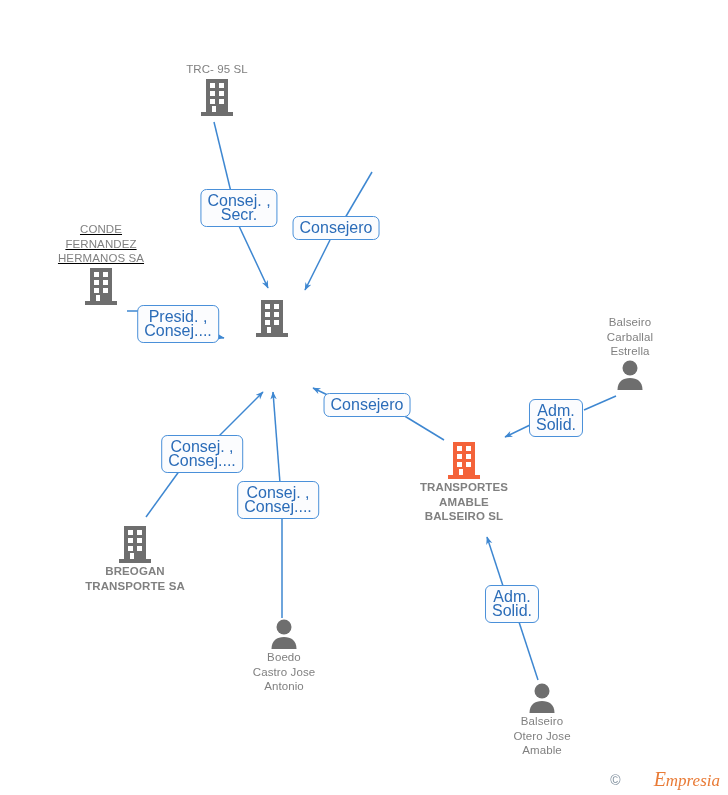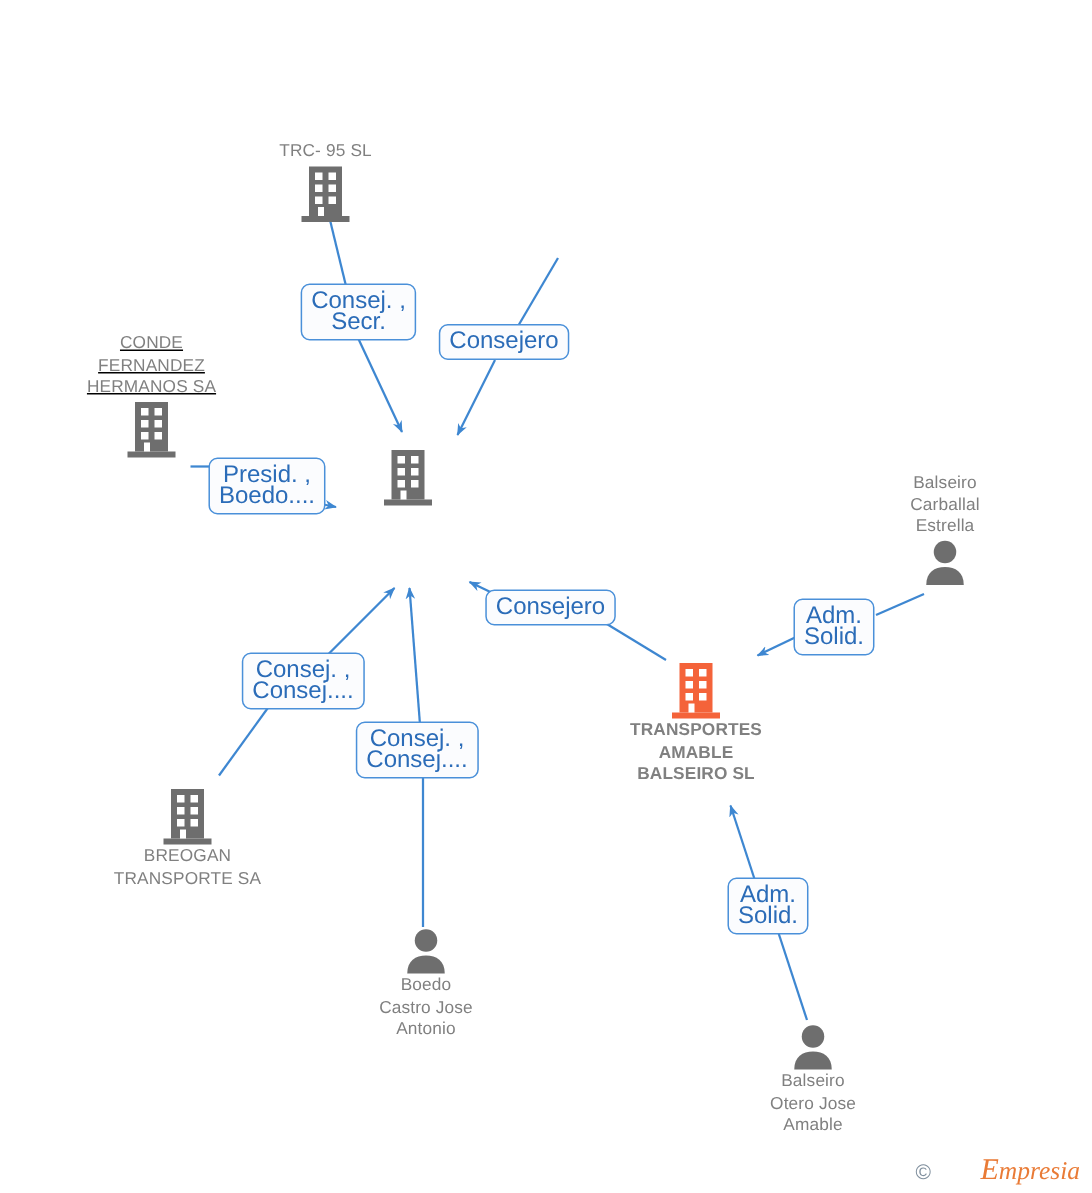--- a/index.html
+++ b/index.html
@@ -119,21 +119,21 @@
       <path d="M280,483 L273,392" marker-end="url(#arrow)"></path>
 
       <path d="M616,396 L584,410"></path>
       <path d="M530,425 L505,437" marker-end="url(#arrow)"></path>
 
       <path d="M538,680 L519,622"></path>
       <path d="M503,586 L487,537" marker-end="url(#arrow)"></path>
     </g>
   </svg>
 
-  <div class="node" style="left:217px; top:62px;margin-top:32px;">
+  <div class="node" style="left:217px; top:62px;">
     <div class="node-label">TRC- 95 SL</div>
     <span class="icon-wrap">
       <svg width="36" height="40" viewBox="0 0 36 40" aria-hidden="true">
         <rect x="7" y="2" width="22" height="33" fill="#6E6E6E"></rect>
         <rect x="2" y="35" width="32" height="4" fill="#6E6E6E"></rect>
         <rect x="11" y="6" width="5" height="5" fill="#ffffff"></rect>
         <rect x="20" y="6" width="5" height="5" fill="#ffffff"></rect>
         <rect x="11" y="14" width="5" height="5" fill="#ffffff"></rect>
         <rect x="20" y="14" width="5" height="5" fill="#ffffff"></rect>
         <rect x="11" y="22" width="5" height="5" fill="#ffffff"></rect>
@@ -172,21 +172,21 @@
         <rect x="20" y="6" width="5" height="5" fill="#ffffff"></rect>
         <rect x="11" y="14" width="5" height="5" fill="#ffffff"></rect>
         <rect x="20" y="14" width="5" height="5" fill="#ffffff"></rect>
         <rect x="11" y="22" width="5" height="5" fill="#ffffff"></rect>
         <rect x="20" y="22" width="5" height="5" fill="#ffffff"></rect>
         <rect x="13" y="29" width="4" height="6" fill="#ffffff"></rect>
       </svg>
     </span>
   </div>
 
-  <div class="node" style="left:125px; top:524px;">
+  <div class="node" style="left:135px; top:524px;font-weight:bold;">
     <span class="icon-wrap">
       <svg width="36" height="40" viewBox="0 0 36 40" aria-hidden="true">
         <rect x="7" y="2" width="22" height="33" fill="#6E6E6E"></rect>
         <rect x="2" y="35" width="32" height="4" fill="#6E6E6E"></rect>
         <rect x="11" y="6" width="5" height="5" fill="#ffffff"></rect>
         <rect x="20" y="6" width="5" height="5" fill="#ffffff"></rect>
         <rect x="11" y="14" width="5" height="5" fill="#ffffff"></rect>
         <rect x="20" y="14" width="5" height="5" fill="#ffffff"></rect>
         <rect x="11" y="22" width="5" height="5" fill="#ffffff"></rect>
         <rect x="20" y="22" width="5" height="5" fill="#ffffff"></rect>
@@ -249,21 +249,21 @@
     </span>
     <div class="node-label">Balseiro
 Otero Jose
 Amable</div>
   </div>
 
   <div class="rel-box" style="left:239px; top:208px;">Consej. ,
 Secr.</div>
   <div class="rel-box" style="left:336px; top:228px;">Consejero</div>
   <div class="rel-box" style="left:178px; top:324px;">Presid. ,
-Boedo....</div>
+Consej....</div>
   <div class="rel-box" style="left:367px; top:405px;">Consejero</div>
   <div class="rel-box" style="left:202px; top:454px;">Consej. ,
 Consej....</div>
   <div class="rel-box" style="left:278px; top:500px;">Consej. ,
 Consej....</div>
   <div class="rel-box" style="left:556px; top:418px;">Adm.
 Solid.</div>
   <div class="rel-box" style="left:512px; top:604px;">Adm.
 Solid.</div>
 

